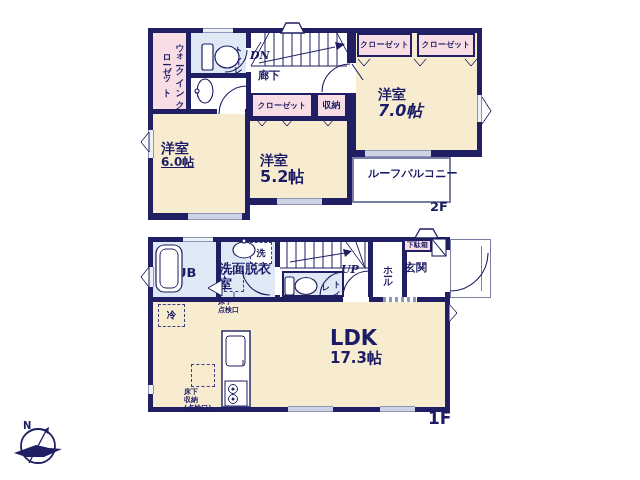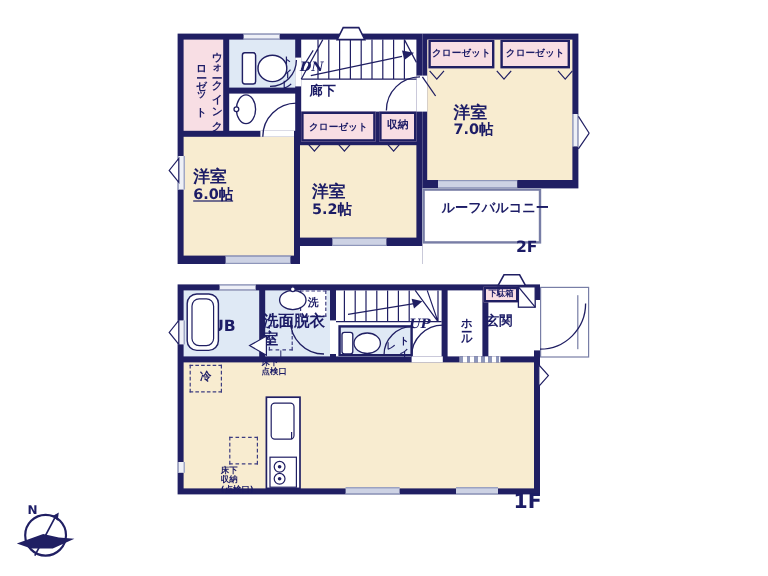--- a/index.html
+++ b/index.html
@@ -75,25 +75,25 @@
   <div class="abs vtext" style="left:155px;top:35px;width:31px;height:72px;font-size:9px;">ウォークインクローゼット</div>
   <div class="abs vtext" style="left:232px;top:38px;width:13px;height:36px;font-size:8.5px;">トイレ</div>
   <div class="abs lbl ital" style="left:250px;top:50px;width:24px;font-size:11px;">DN</div>
   <div class="abs lbl" style="left:258px;top:70px;width:44px;font-size:11px;">廊下</div>
   <div class="abs lbl" style="left:161px;top:140px;width:76px;">
     <div style="font-size:14px;">洋室</div>
     <div style="font-size:12px;text-decoration:underline;">6.0帖</div>
   </div>
   <div class="abs lbl" style="left:260px;top:152px;width:76px;">
     <div style="font-size:14px;">洋室</div>
-    <div style="font-size:12px;">5.2帖</div>
+    <div style="font-size:16px;">5.2帖</div>
   </div>
   <div class="abs lbl" style="left:378px;top:86px;width:76px;">
     <div style="font-size:14px;">洋室</div>
-    <div style="font-size:12px;">7.0帖</div>
+    <div style="font-size:16px;font-style:italic;">7.0帖</div>
   </div>
   <div class="abs lbl" style="left:430px;top:200px;width:30px;font-size:13px;">2F</div>
 
   <div class="abs navy" style="left:148px;top:237px;width:302px;height:175px;"></div>
 
   <div class="abs blue" style="left:153px;top:242px;width:63px;height:55px;"></div>
   <div class="abs blue" style="left:221px;top:242px;width:54px;height:55px;"></div>
   <div class="abs white" style="left:280px;top:242px;width:88px;height:55px;"></div>
   <div class="abs white" style="left:373px;top:242px;width:29px;height:55px;"></div>
   <div class="abs white" style="left:407px;top:242px;width:38px;height:55px;"></div>
@@ -128,20 +128,22 @@
 
   <div class="abs lbl" style="left:176px;top:266px;width:40px;font-size:13px;">UB</div>
   <div class="abs lbl" style="left:219px;top:262px;width:58px;font-size:13px;">洗面脱衣室</div>
   <div class="abs lbl pre" style="left:218px;top:298px;width:36px;font-size:7px;">床下
 点検口</div>
   <div class="abs vtext" style="left:329px;top:272px;width:12px;height:24px;font-size:8px;letter-spacing:0;">トイレ</div>
   <div class="abs lbl ital" style="left:341px;top:264px;width:24px;font-size:11px;">UP</div>
   <div class="abs vtext" style="left:379px;top:247px;width:15px;height:48px;font-size:9.5px;">ホール</div>
   <div class="abs lbl" style="left:405px;top:262px;width:42px;font-size:11px;">玄関</div>
   <div class="abs lbl" style="left:330px;top:326px;width:85px;">
+    <div style="font-size:21px;">LDK</div>
+    <div style="font-size:15px;">17.3帖</div>
   </div>
   <div class="abs lbl pre" style="left:184px;top:388px;width:40px;font-size:7px;">床下
 収納
 (点検口)</div>
   <div class="abs lbl" style="left:428px;top:409px;width:30px;font-size:17px;">1F</div>
 
   <div class="abs lbl" style="left:23px;top:420px;width:14px;font-size:10px;">N</div>
 
   <svg width="640" height="480" viewBox="0 0 640 480">
 

